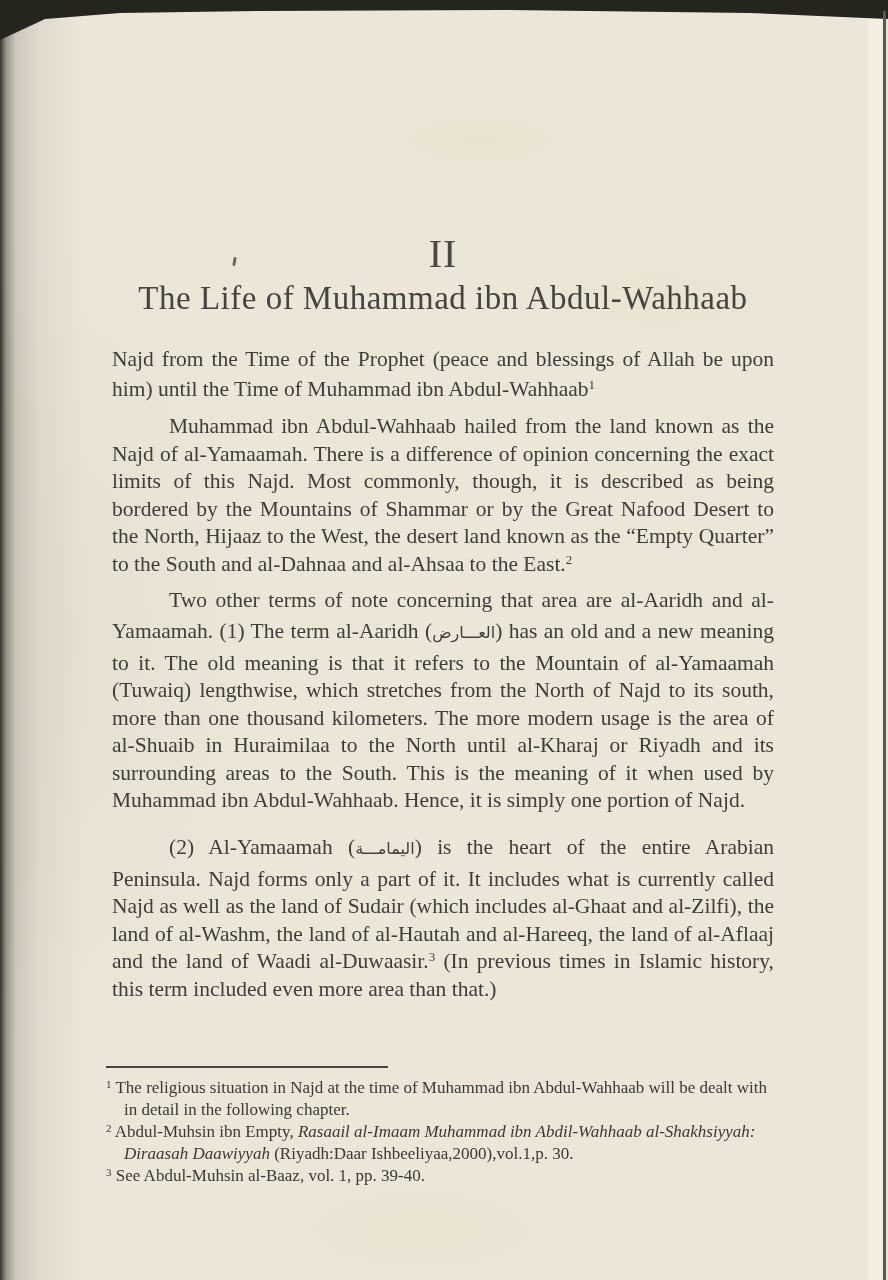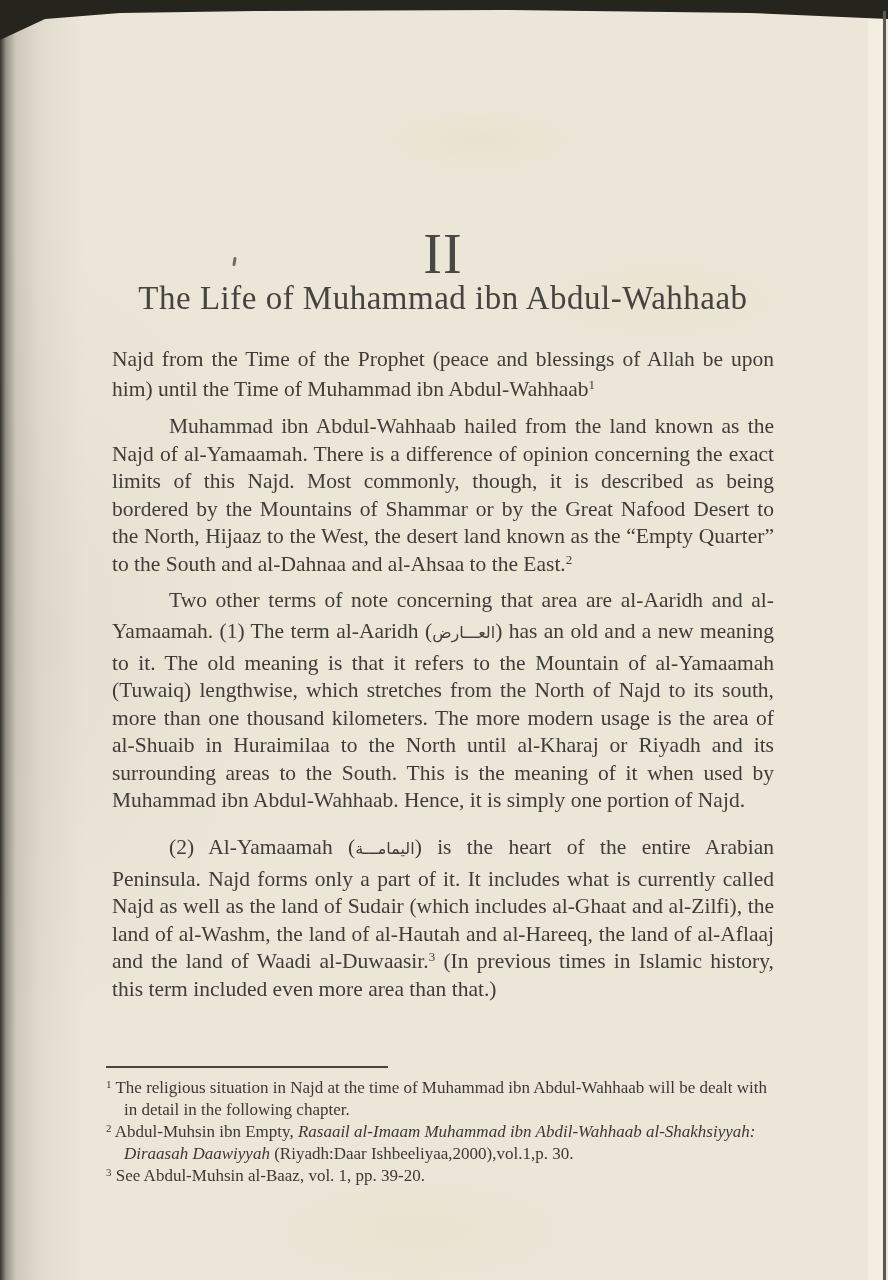--- a/index.html
+++ b/index.html
@@ -78,21 +78,21 @@
   .content {
     position: relative;
     z-index: 3;
     padding: 234px 114px 0 112px;
     color: #3e3d38;
   }
 
   .chapter-number {
     margin: 0;
     text-align: center;
-    font-size: 56px;
+    font-size: 40px;
     line-height: 40px;
     font-weight: 400;
     letter-spacing: 1px;
     color: #4a4842;
   }
 
   .chapter-title {
     margin: 4px 0 0 0;
     text-align: center;
     font-size: 33px;
@@ -180,16 +180,16 @@
         <p class="para indent"><span>Two other terms of note concerning that area are al-Aaridh and al-Yamaamah. (1) The term al-Aaridh (</span><span class="arabic">العـــارض</span><span>) has an old and a new meaning to it. The old meaning is that it refers to the Mountain of al-Yamaamah (Tuwaiq) lengthwise, which stretches from the North of Najd to its south, more than one thousand kilometers. The more modern usage is the area of al-Shuaib in Huraimilaa to the North until al-Kharaj or Riyadh and its surrounding areas to the South. This is the meaning of it when used by Muhammad ibn Abdul-Wahhaab. Hence, it is simply one portion of Najd.</span></p>
         <p class="para indent"><span>(2) Al-Yamaamah (</span><span class="arabic">اليمامـــة</span><span>) is the heart of the entire Arabian Peninsula. Najd forms only a part of it. It includes what is currently called Najd as well as the land of Sudair (which includes al-Ghaat and al-Zilfi), the land of al-Washm, the land of al-Hautah and al-Hareeq, the land of al-Aflaaj and the land of Waadi al-Duwaasir.</span><sup class="fn-ref">3</sup><span> (In previous times in Islamic history, this term included even more area than that.)</span></p>
       </div>
   </div>
 
   <div class="footnote-section">
     <div class="footnote-rule"></div>
     <div id="footnotes-host">
         <div class="footnote"><sup class="fn-marker">1</sup> <span>The religious situation in Najd at the time of Muhammad ibn Abdul-Wahhaab will be dealt with in detail in the following chapter.</span></div>
         <div class="footnote"><sup class="fn-marker">2</sup> <span>Abdul-Muhsin ibn Empty, </span><i class="cite-italic">Rasaail al-Imaam Muhammad ibn Abdil-Wahhaab al-Shakhsiyyah: Diraasah Daawiyyah</i><span> (Riyadh:Daar Ishbeeliyaa,2000),vol.1,p. 30.</span></div>
-        <div class="footnote"><sup class="fn-marker">3</sup> <span>See Abdul-Muhsin al-Baaz, vol. 1, pp. 39-20.</span></div>
+        <div class="footnote"><sup class="fn-marker">3</sup> <span>See Abdul-Muhsin al-Baaz, vol. 1, pp. 39-40.</span></div>
       </div>
   </div>
 </div>
 
 </body></html>

